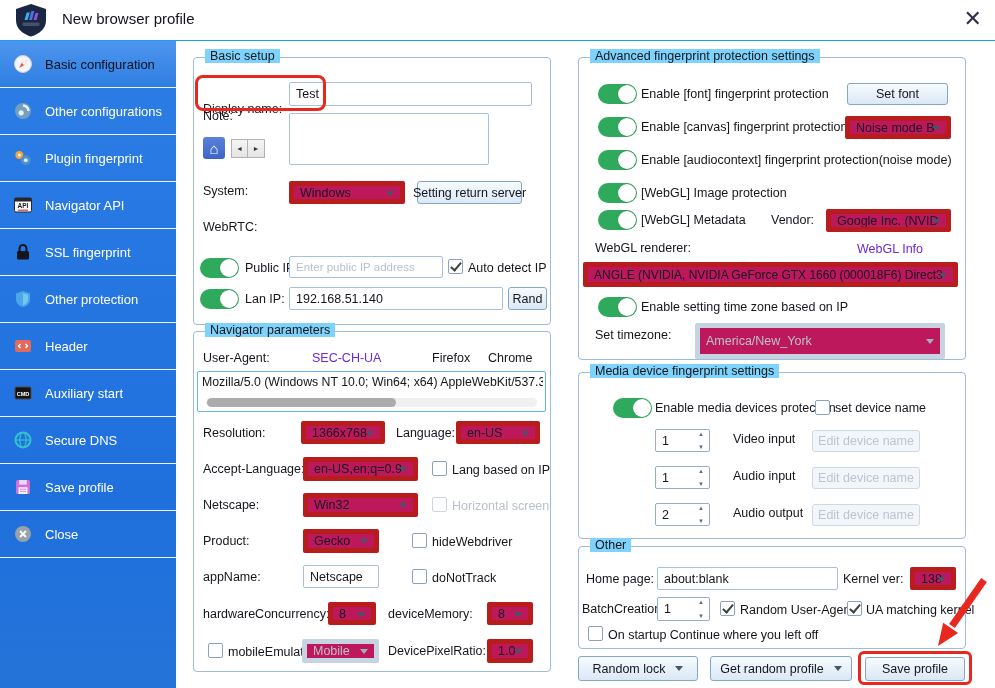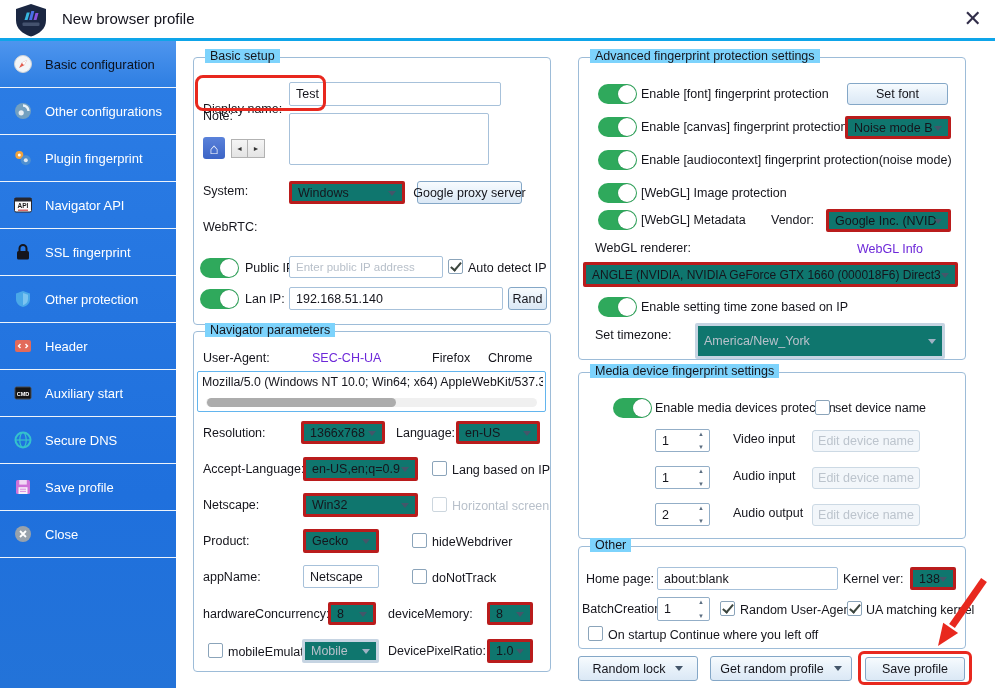--- a/index.html
+++ b/index.html
@@ -1,20 +1,20 @@
 <!DOCTYPE html>
 <html><head>
 <meta charset="utf-8">
 <style>
   * { box-sizing: border-box; margin: 0; padding: 0; }
   body { font-family: "Liberation Sans", sans-serif; background: #777; }
   .app { position: relative; width: 995px; height: 688px; background: #fff; overflow: hidden; }
 
   
-  .titlebar { position: absolute; left: 0; top: 0; width: 995px; height: 41px; background: #fff; border-bottom: 3px solid #0ea5e9; z-index: 3; }
+  .titlebar { position: absolute; left: 0; top: 0; width: 995px; height: 41px; background: #fff; border-bottom: 1px solid #0ea5e9; z-index: 3; }
   .logo { position: absolute; left: 13px; top: 3px; width: 36px; height: 35px; }
   .title { position: absolute; left: 62px; top: 10px; font-size: 15px; color: #12121c; }
   .close-x { position: absolute; right: 13px; top: 5px; font-size: 22px; color: #322e4a; cursor: pointer; line-height: 28px; }
 
   
   .sidebar { position: absolute; left: 0; top: 41px; width: 176px; height: 647px; background: linear-gradient(180deg,#2c7de5 0%, #1f70dd 70%, #2373d8 100%); }
   .side-item { position: relative; height: 47px; border-bottom: 1px solid #eef4fb; display: flex; align-items: center; padding-left: 13px; color: #fff; font-size: 13px; cursor: pointer; }
   .side-item.selected { background: linear-gradient(180deg,#4e95ee,#2e7ee2); color: #0b111c; }
   .side-item .ic { width: 20px; height: 20px; flex: 0 0 20px; margin-right: 12px; }
 
@@ -23,21 +23,21 @@
   .grp-legend { position: absolute; top: -9px; left: 11px; background: #7dd3fc; padding: 0 5px; font-size: 12.5px; color: #15151c; white-space: nowrap; }
 
   
   .lbl { position: absolute; font-size: 12.5px; color: #15151c; white-space: nowrap; line-height: 15px; }
   .lbl.gray { color: #b9c1cb; }
   .link { color: #6d28d9; cursor: pointer; }
 
   .tinput { position: absolute; background: #fff; border: 1px solid #a7c1da; border-radius: 2px; font-size: 12.5px; color: #15151c; padding: 0 6px; display: flex; align-items: center; overflow: hidden; white-space: nowrap; }
   .tinput .ph { color: #b7bfc9; font-size: 11.5px; }
 
-  .dd { position: absolute; background: #0f766e; border: 3px solid #b91c1c; border-radius: 2px; font-size: 12.5px; color: #15151c; display: flex; align-items: center; padding: 0 20px 0 6px; cursor: pointer; overflow: hidden; white-space: nowrap; }
+  .dd { position: absolute; background: #be185d; border: 5px solid #b91c1c; border-radius: 2px; font-size: 12.5px; color: #15151c; display: flex; align-items: center; padding: 0 20px 0 6px; cursor: pointer; overflow: hidden; white-space: nowrap; }
   .dd::after { content: ""; position: absolute; right: 6px; top: 50%; margin-top: -2px; border-left: 4px solid transparent; border-right: 4px solid transparent; border-top: 5px solid #44566a; }
   .dd.disabled { color: #b9c1cb; border-color: #c6d4e2; }
   .dd.disabled::after { border-top-color: #9fb2c4; }
   .dd.small { font-size: 11.3px; }
 
   .btn { position: absolute; background: linear-gradient(180deg,#f7fbfe,#e9f2fa 45%,#dbe8f5); border: 1px solid #84a7c7; border-radius: 3px; font-size: 12.5px; color: #15151c; display: flex; align-items: center; justify-content: center; cursor: pointer; white-space: nowrap; }
   .btn.disabled { background: #f2f6fa; border-color: #ccd9e4; color: #bcc4cd; cursor: default; }
   .btn .caret { margin-left: 10px; border-left: 4px solid transparent; border-right: 4px solid transparent; border-top: 5px solid #44566a; }
 
   .chk { position: absolute; width: 15px; height: 15px; background: #fff; border: 1px solid #8ba4ba; border-radius: 2px; cursor: pointer; }
@@ -170,39 +170,39 @@
         <path d="M7 7 L13 13 M13 7 L7 13" stroke="#fff" stroke-width="1.8"></path>
       </svg>
       <span>Close</span>
     </div>
   </div>
 
   <div class="grp" style="left:193px; top:57px; width:358px; height:268px;">
     <span class="grp-legend">Basic setup</span>
   </div>
   <div class="lbl" style="left:203px; top:81px;margin-top:21px;">Display name:</div>
-  <div class="tinput" style="left:289px; top:82px; width:212px; height:24px;">
+  <div class="tinput" style="left:289px; top:82px; width:243px; height:24px;">
       <span>Test</span>
     </div>
   <div class="red-box" style="left:195px; top:75px; width:131px; height:36px;"></div>
 
   <div class="lbl" style="left:203px; top:109px;">Note:</div>
   <div class="home-btn">⌂</div>
   <div class="mini-arrows">
     <span>◄</span>
     <span>►</span>
   </div>
   <div class="tinput" style="left:289px; top:113px; width:200px; height:52px; align-items:flex-start;"></div>
 
   <div class="lbl" style="left:203px; top:184px;">System:</div>
   <div class="dd" style="left:289px; top:181px; width:116px; height:23px;">
       <span>Windows</span>
     </div>
   <div class="btn" style="left:417px; top:181px; width:105px; height:23px;">
-      <span>Google proxy server</span>
+      <span>Setting return server</span>
     </div>
 
   <div class="lbl" style="left:203px; top:220px;">WebRTC:</div>
 
   <div class="toggle" style="left:200px; top:258px;"></div>
   <div class="lbl" style="left:245px; top:261px;">Public IP:</div>
   <div class="tinput" style="left:289px; top:256px; width:154px; height:22px;">
       <span class="ph">Enter public IP address</span>
     </div>
   <span class="chk checked" style="left:448px; top:259px;"></span>

